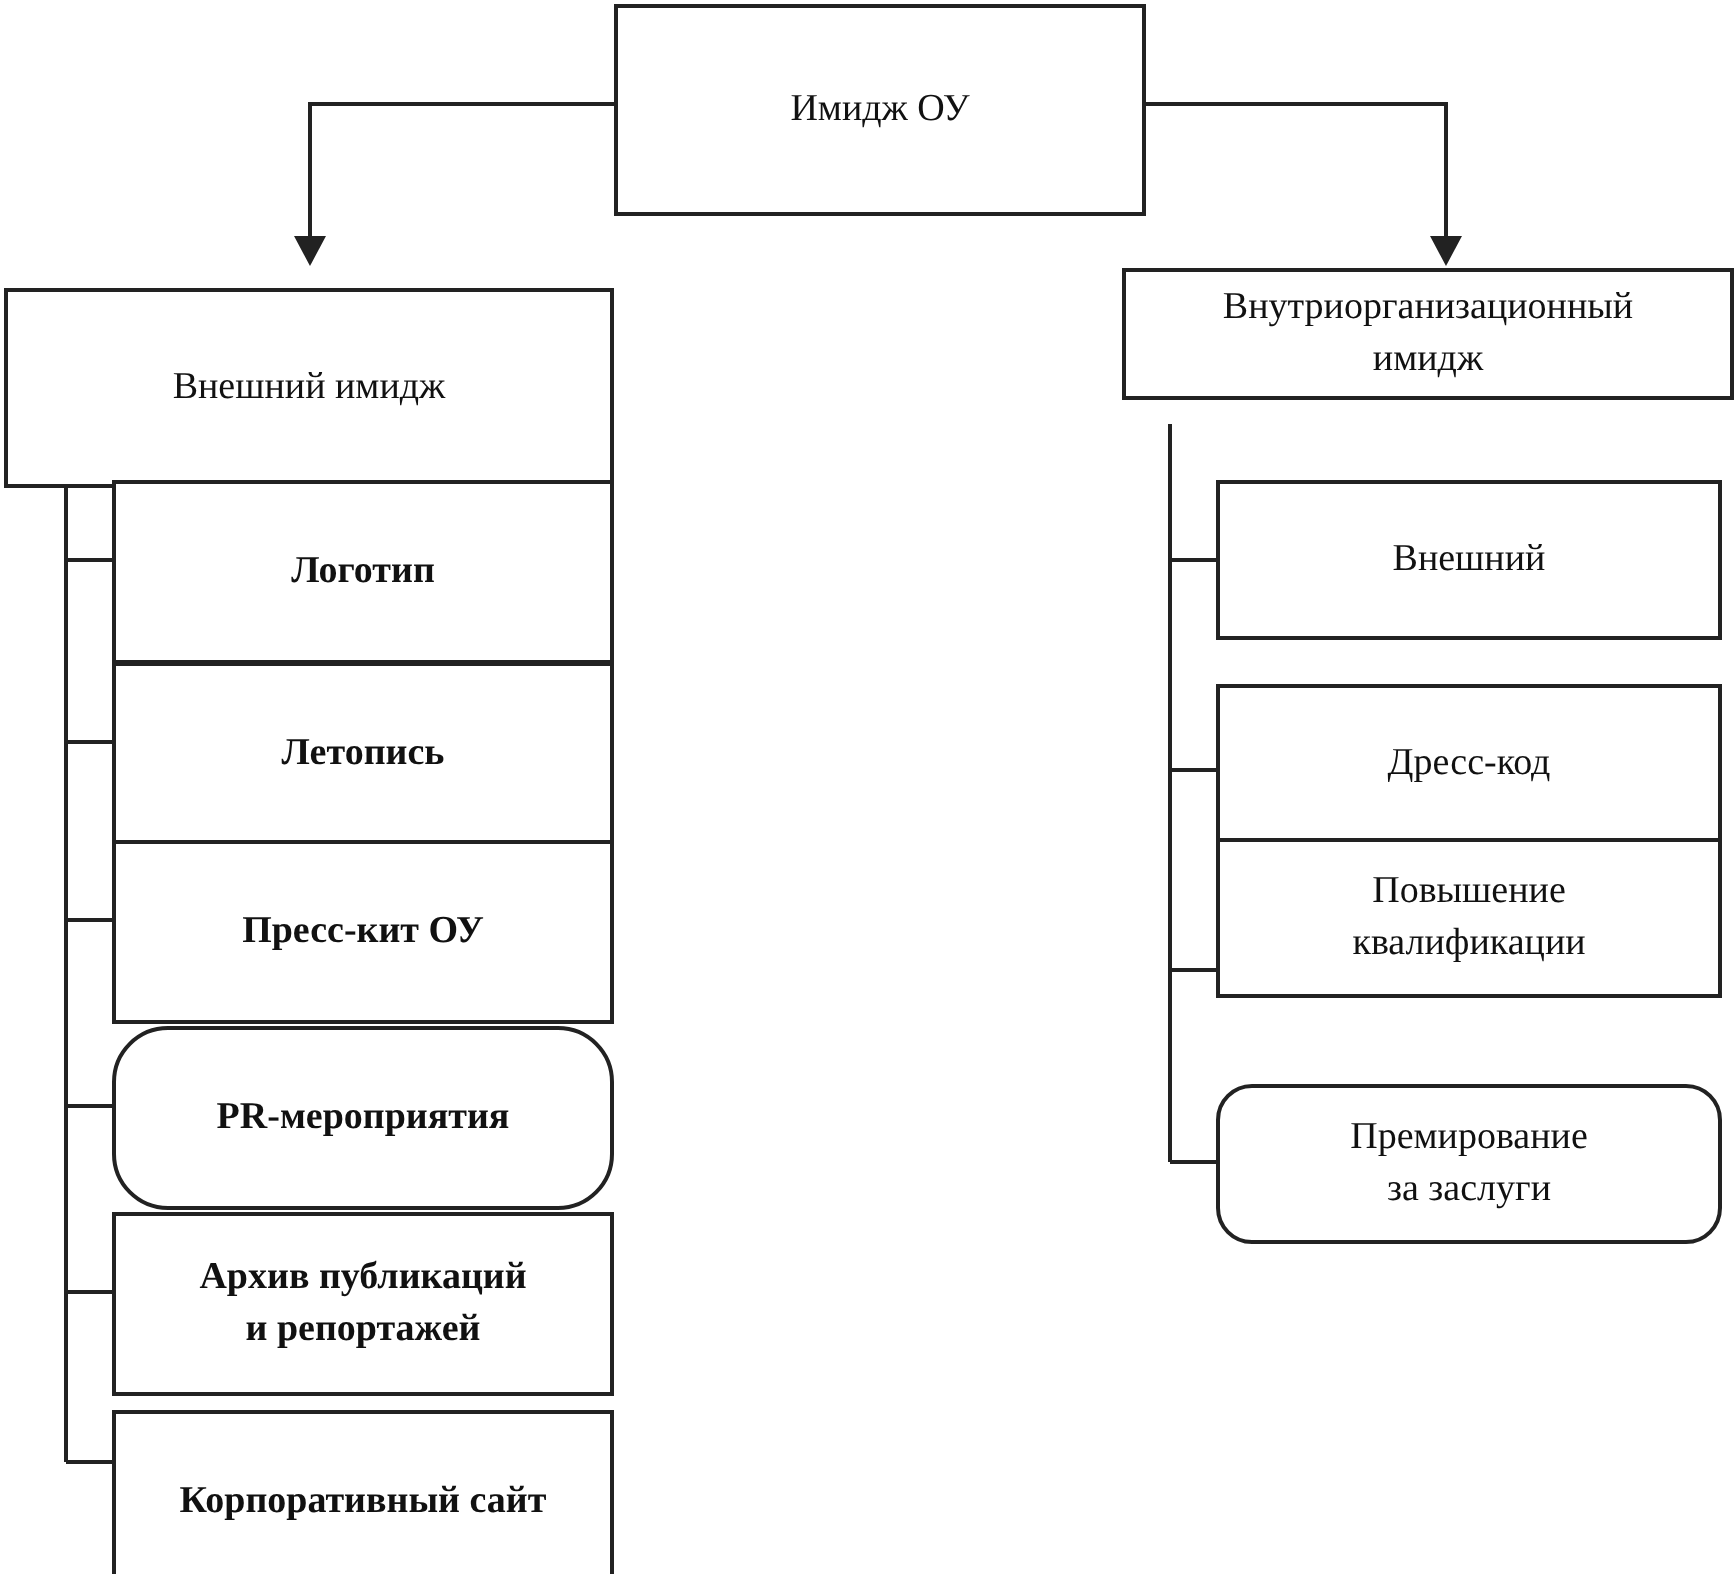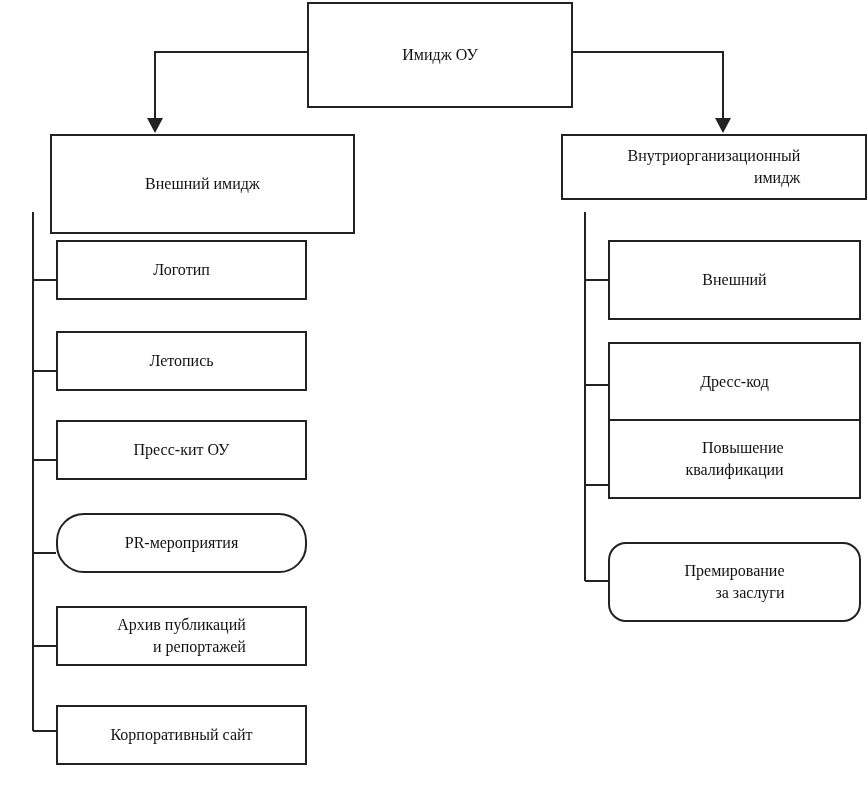--- a/index.html
+++ b/index.html
@@ -24,33 +24,33 @@
     height: 787px;
   }
   .node {
     position: absolute;
     box-sizing: border-box;
     border: 2px solid #222222;
     background: #ffffff;
     display: flex;
     align-items: center;
     justify-content: center;
-    text-align: right;
-    font-size: 16px;
+    text-align: center;
+    font-size: 19px;
     line-height: 1.35;
     white-space: pre-line;
     z-index: 2;
   }
   
   .node-root        { left: 307px; top: 2px;   width: 266px; height: 106px; }
   
-  .node-left-head   { left: 2px;   top: 134px; width: 305px; height: 100px; margin-left: 48px; }
+  .node-left-head   { left: 2px;   top: 144px; width: 305px; height: 100px; }
   .node-right-head  { left: 561px; top: 134px; width: 306px; height: 66px; }
   
-  .l-child          { left: 56px;  width: 251px; height: 60px; }
+  .l-child          { left: 56px;  width: 251px; height: 92px; font-weight: bold; }
   .l0 { top: 240px; }
   .l1 { top: 331px; }
   .l2 { top: 420px; }
   .l3 { top: 513px; border-radius: 28px; }
   .l4 { top: 606px; }
   .l5 { top: 705px; }
   
   .r-child          { left: 608px; width: 253px; height: 80px; }
   .r0 { top: 240px; }
   .r1 { top: 342px; }

